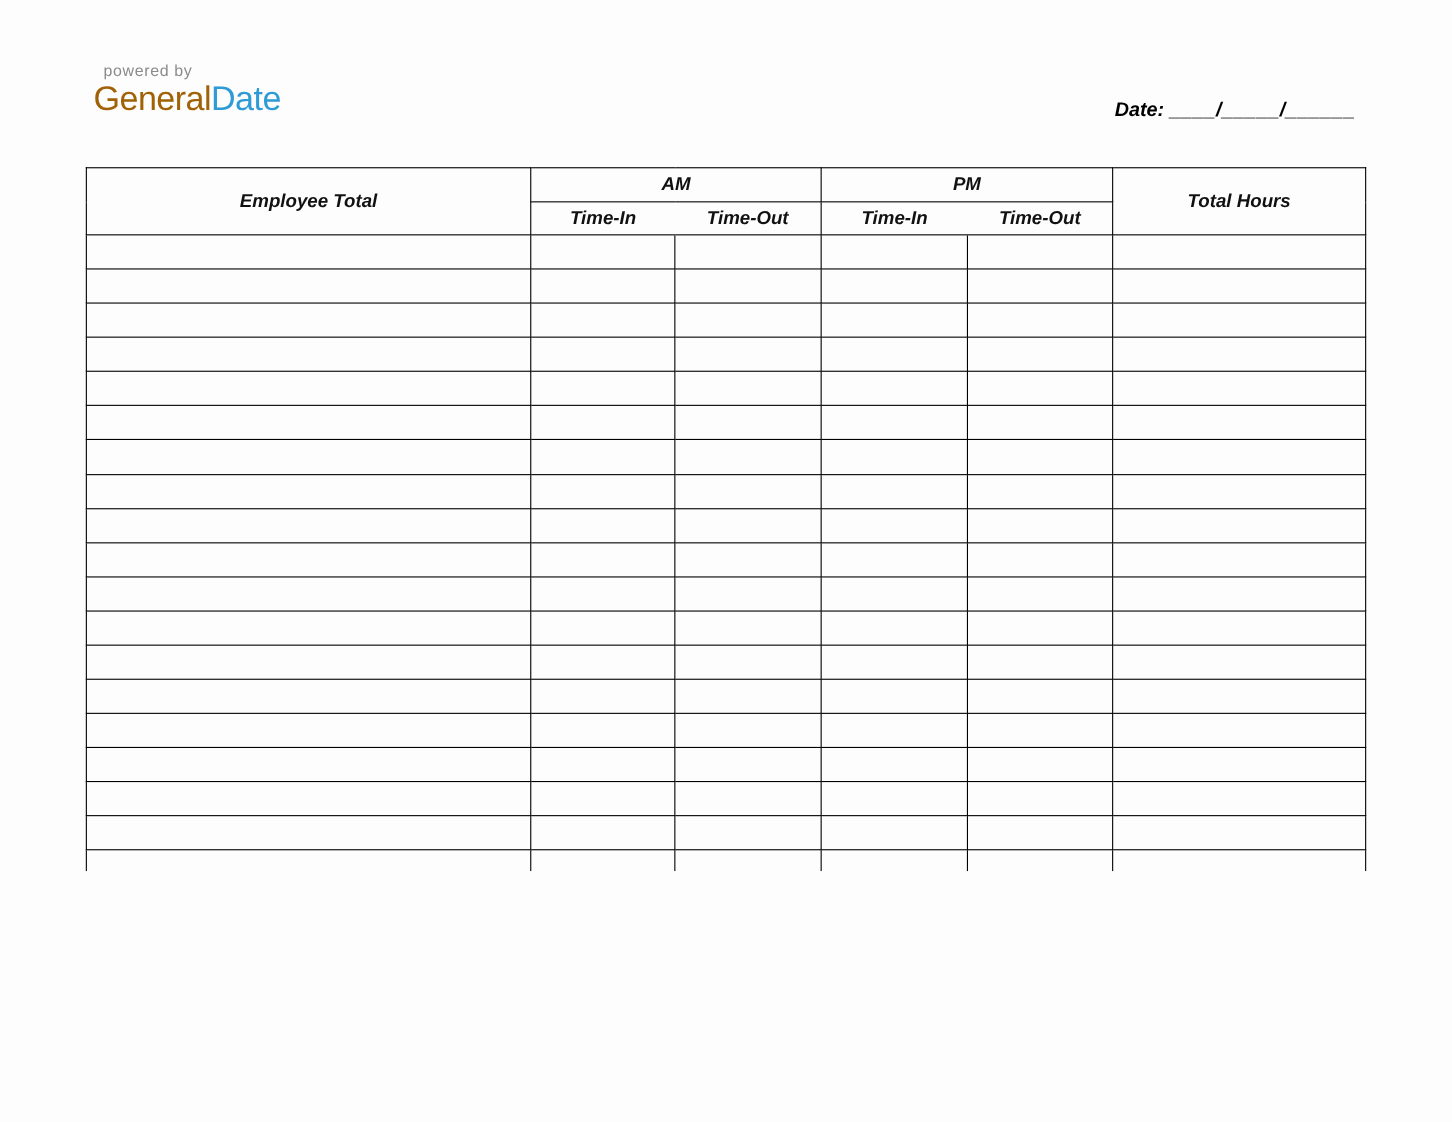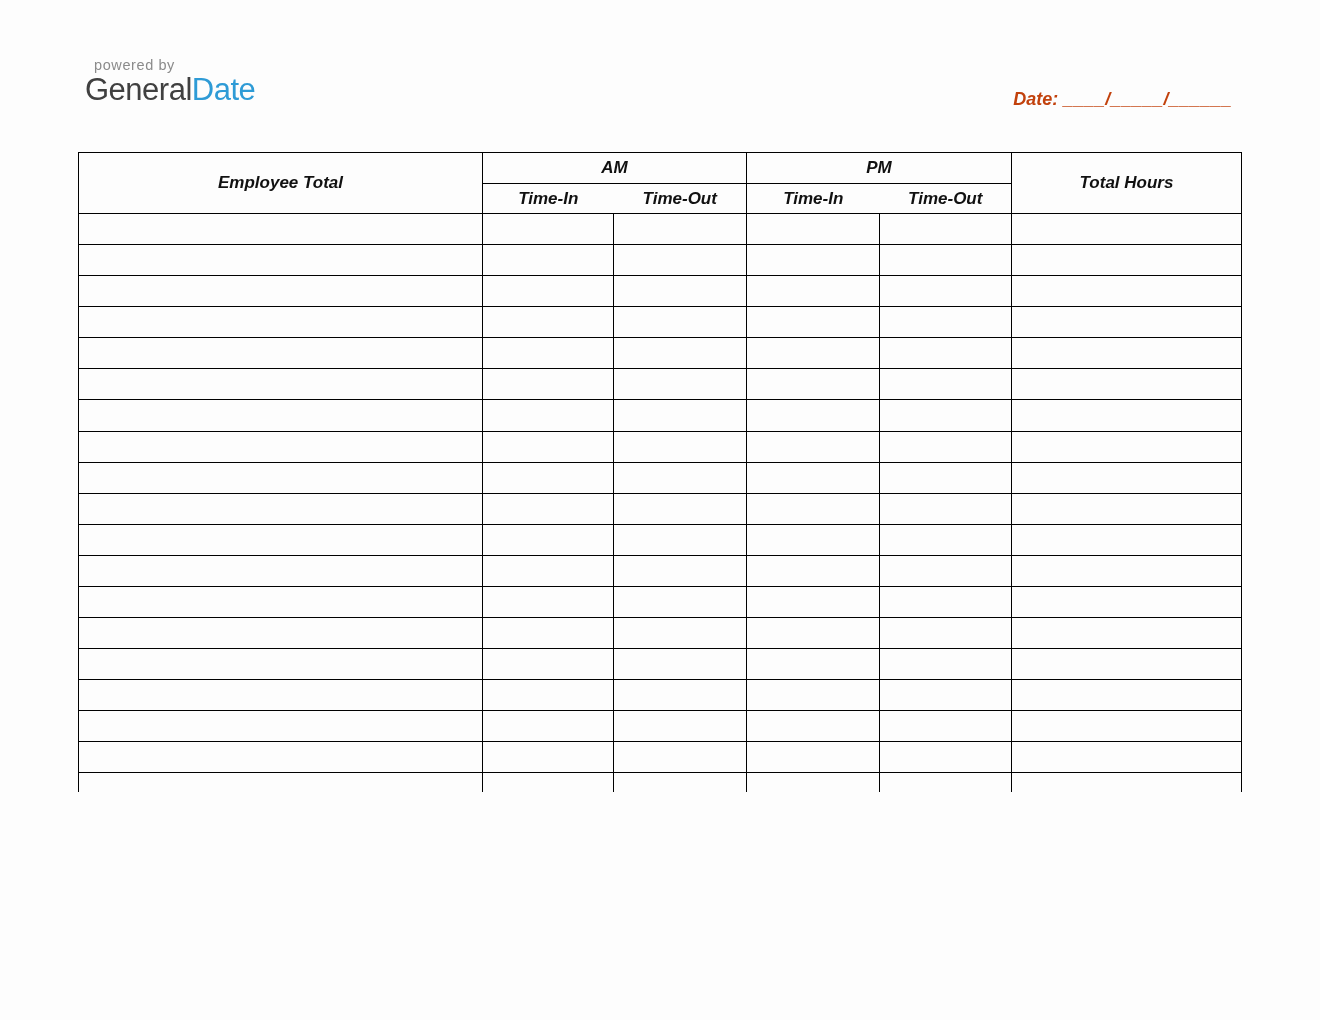--- a/index.html
+++ b/index.html
@@ -30,32 +30,32 @@
     letter-spacing: 0.6px;
     color: #8b8b8b;
   }
   .brand-name {
     display: block;
     margin-top: 1px;
     font-size: 31px;
     line-height: 1.05;
     letter-spacing: -0.5px;
   }
-  .brand-general { color: #404040; text-align: center; }
+  .brand-general { color: #a16207; text-align: center; }
   .brand-blue   { color: #2e9bd6; }
 
   
   .date-line {
     position: absolute;
     top: 89px;
     right: 88px;
     font-size: 18px;
     font-weight: bold;
     font-style: italic;
-    color: #c2410c;
+    color: #000000;
     white-space: nowrap;
   }
   .date-line .blanks { letter-spacing: 0.5px; }
 
   
   table.timesheet {
     position: absolute;
     left: 78px;
     top: 152px;
     width: 1163px;

